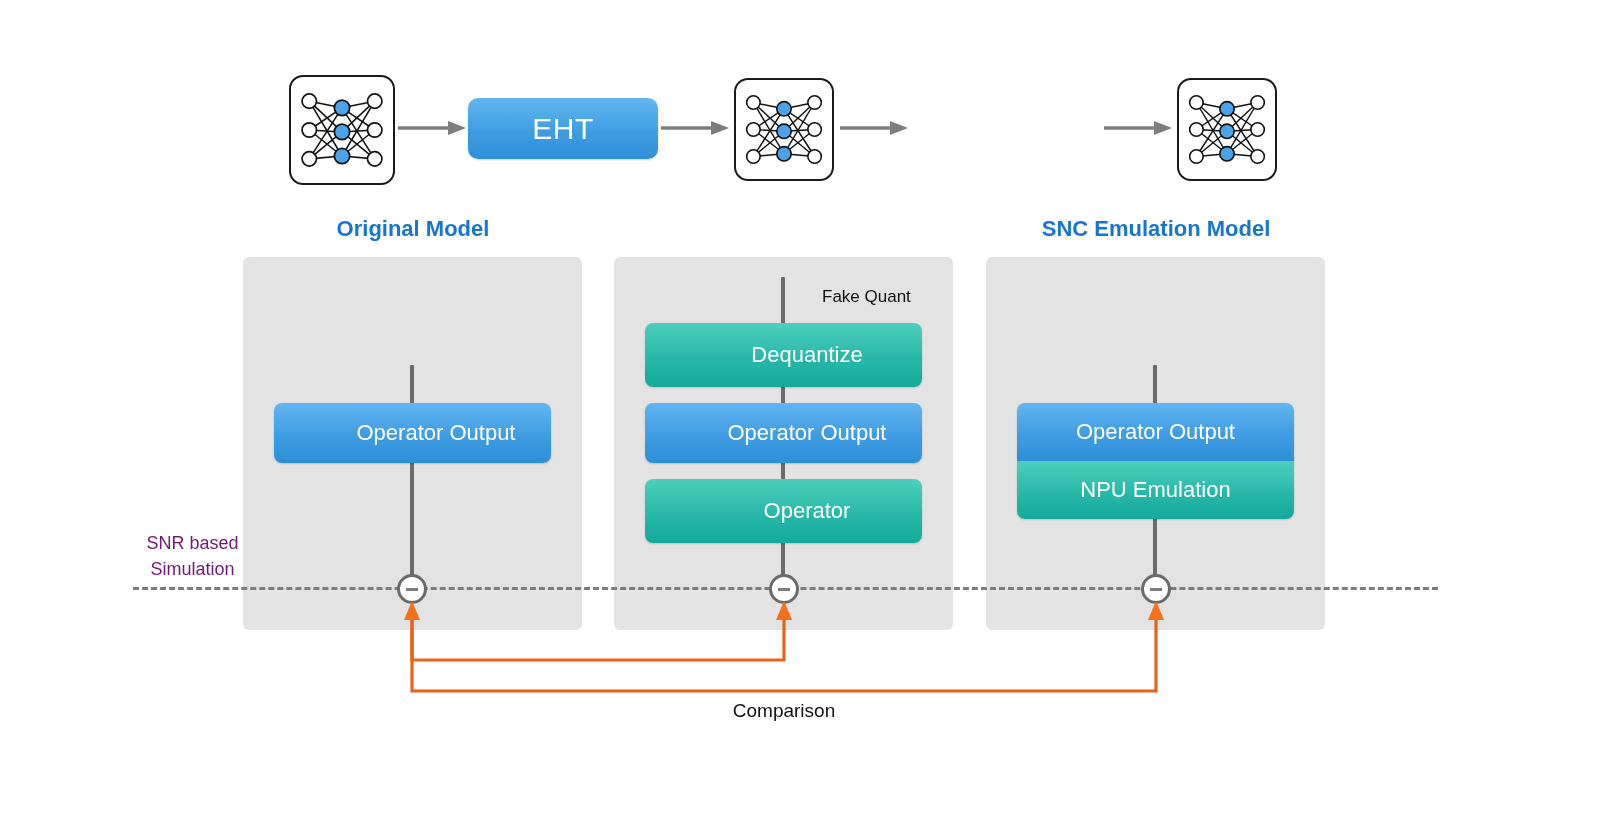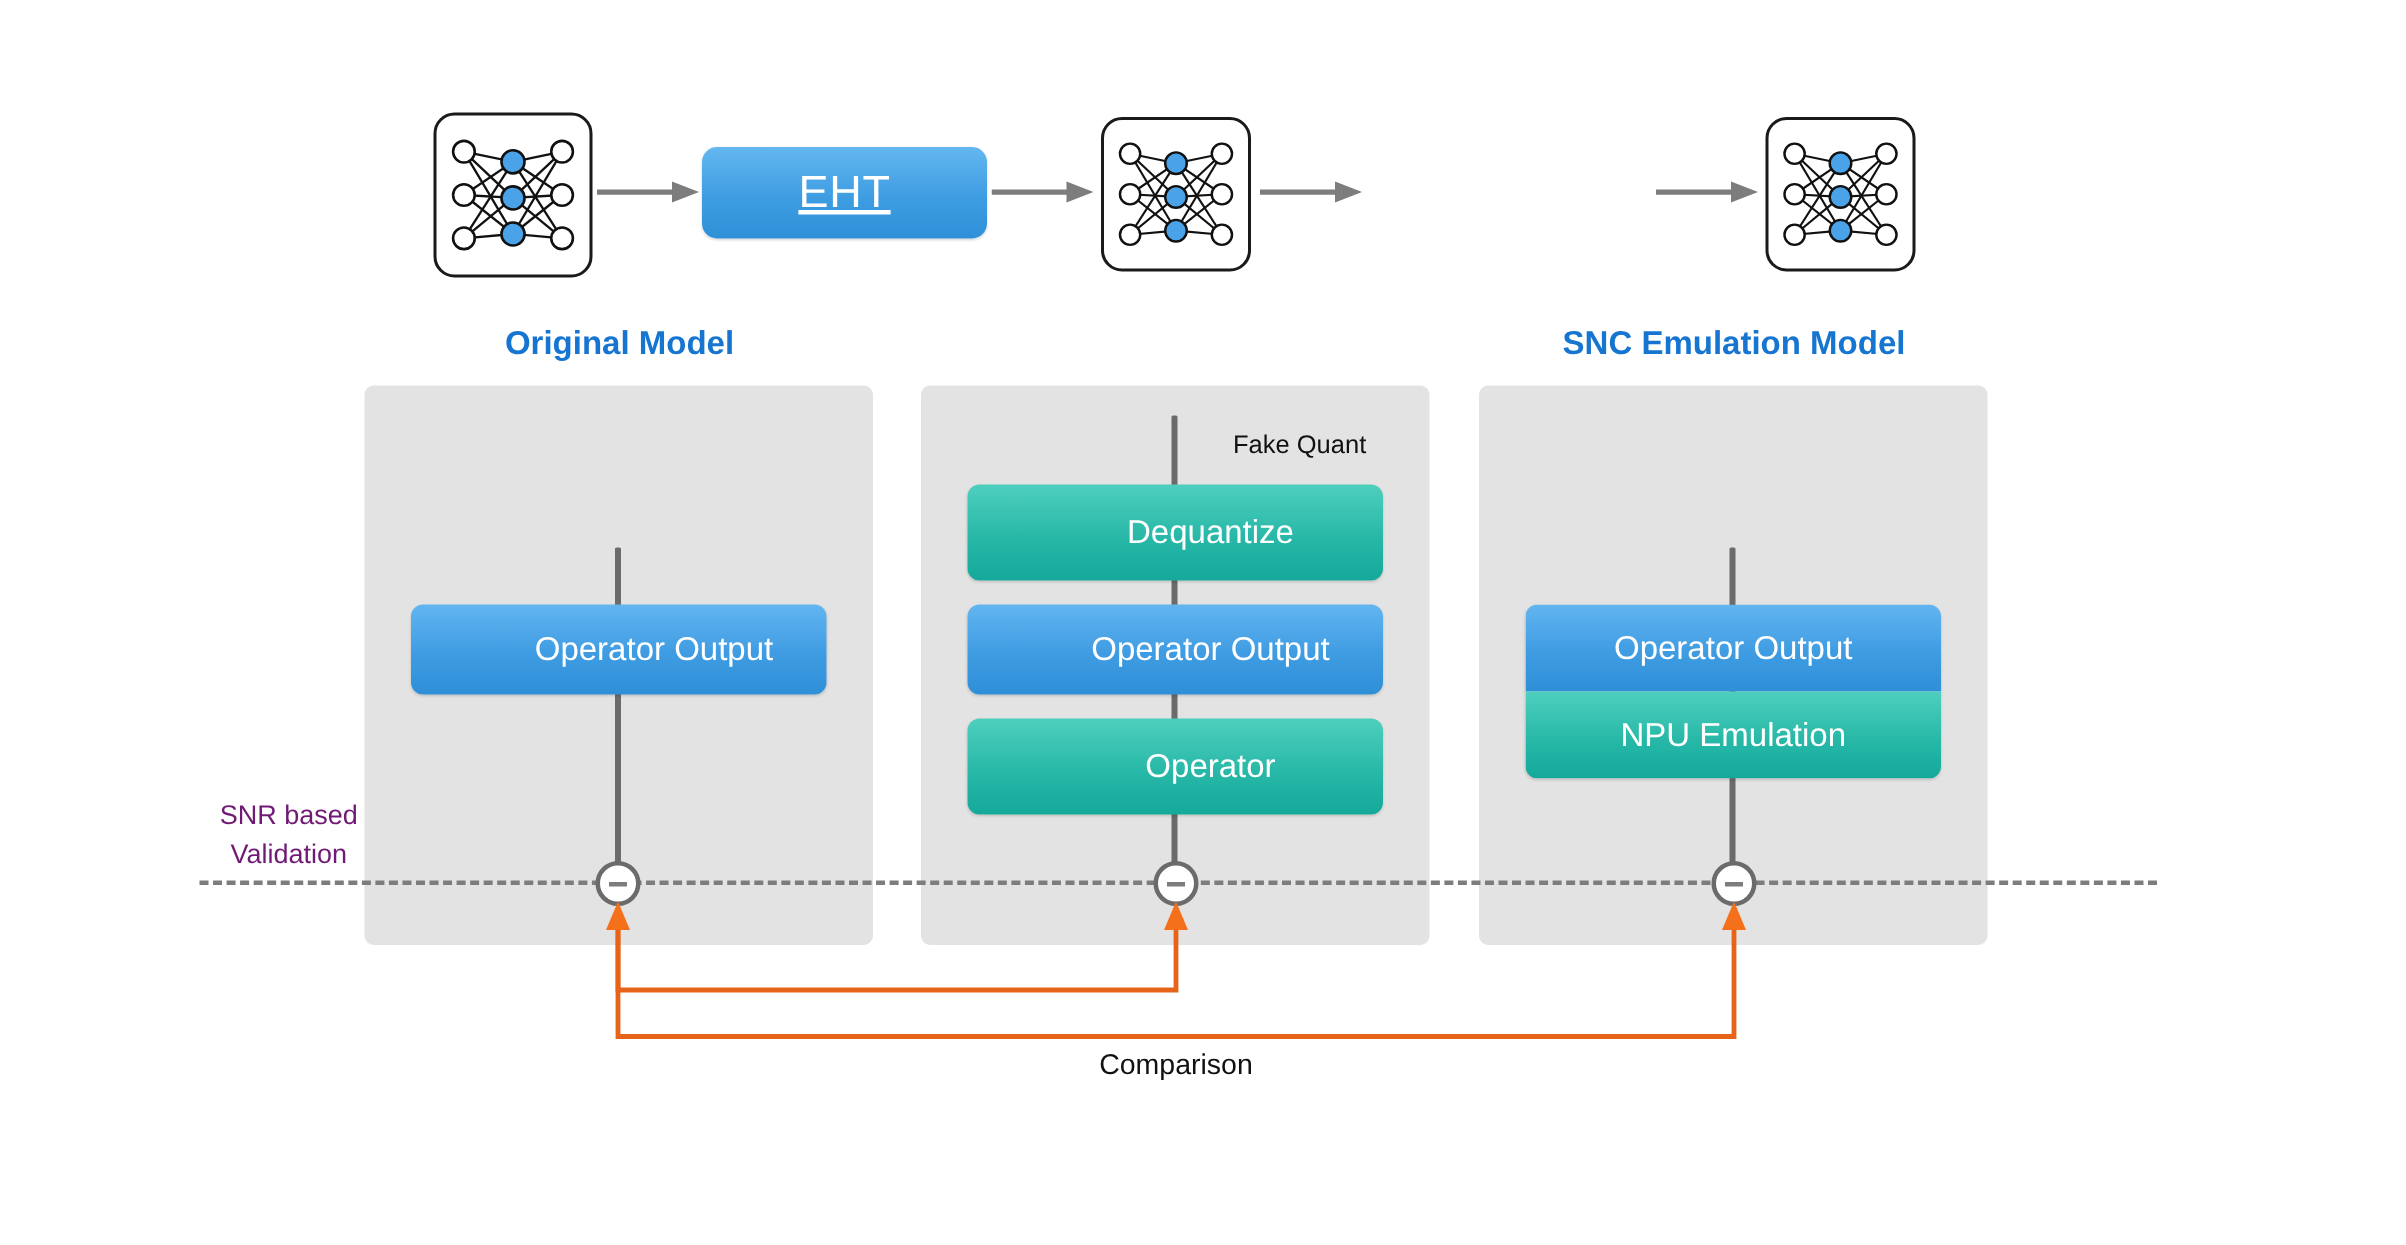--- a/index.html
+++ b/index.html
@@ -39,21 +39,20 @@
     position: absolute;
     border-radius: 10px;
     background: linear-gradient(180deg, #64b7ef 0%, #3e9de2 55%, #2f90d8 100%);
     box-shadow: 0 1px 2px rgba(0,0,0,0.18);
     display: flex;
     align-items: center;
     justify-content: center;
     color: #ffffff;
     font-size: 30px;
     letter-spacing: 0.5px;
-    text-decoration: underline;
   }
 
   .flow-arrow { position: absolute; }
   .flow-arrow svg { display: block; }
 
   
   .col-header {
     position: absolute;
     top: 216px;
     width: 340px;
@@ -358,21 +357,21 @@
       </div>
       <div class="stack-seg op-teal">
         <span>NPU Emulation</span>
       </div>
     </div>
   </div>
 
   <div class="dash-line"></div>
   <div class="snr-label">
     <div>SNR based</div>
-    <div>Validation</div>
+    <div>Simulation</div>
   </div>
 
   <div class="node-dot" style="left:397px; top:574px;"></div>
   <div class="node-dot" style="left:769px; top:574px;"></div>
   <div class="node-dot" style="left:1141px; top:574px;"></div>
 
   <svg class="connectors" viewBox="0 0 1604 830">
     <g fill="none" stroke="#e8631a" stroke-width="3.2">
 
       <path d="M 784 611 L 784 660 L 412 660 L 412 618"></path>

